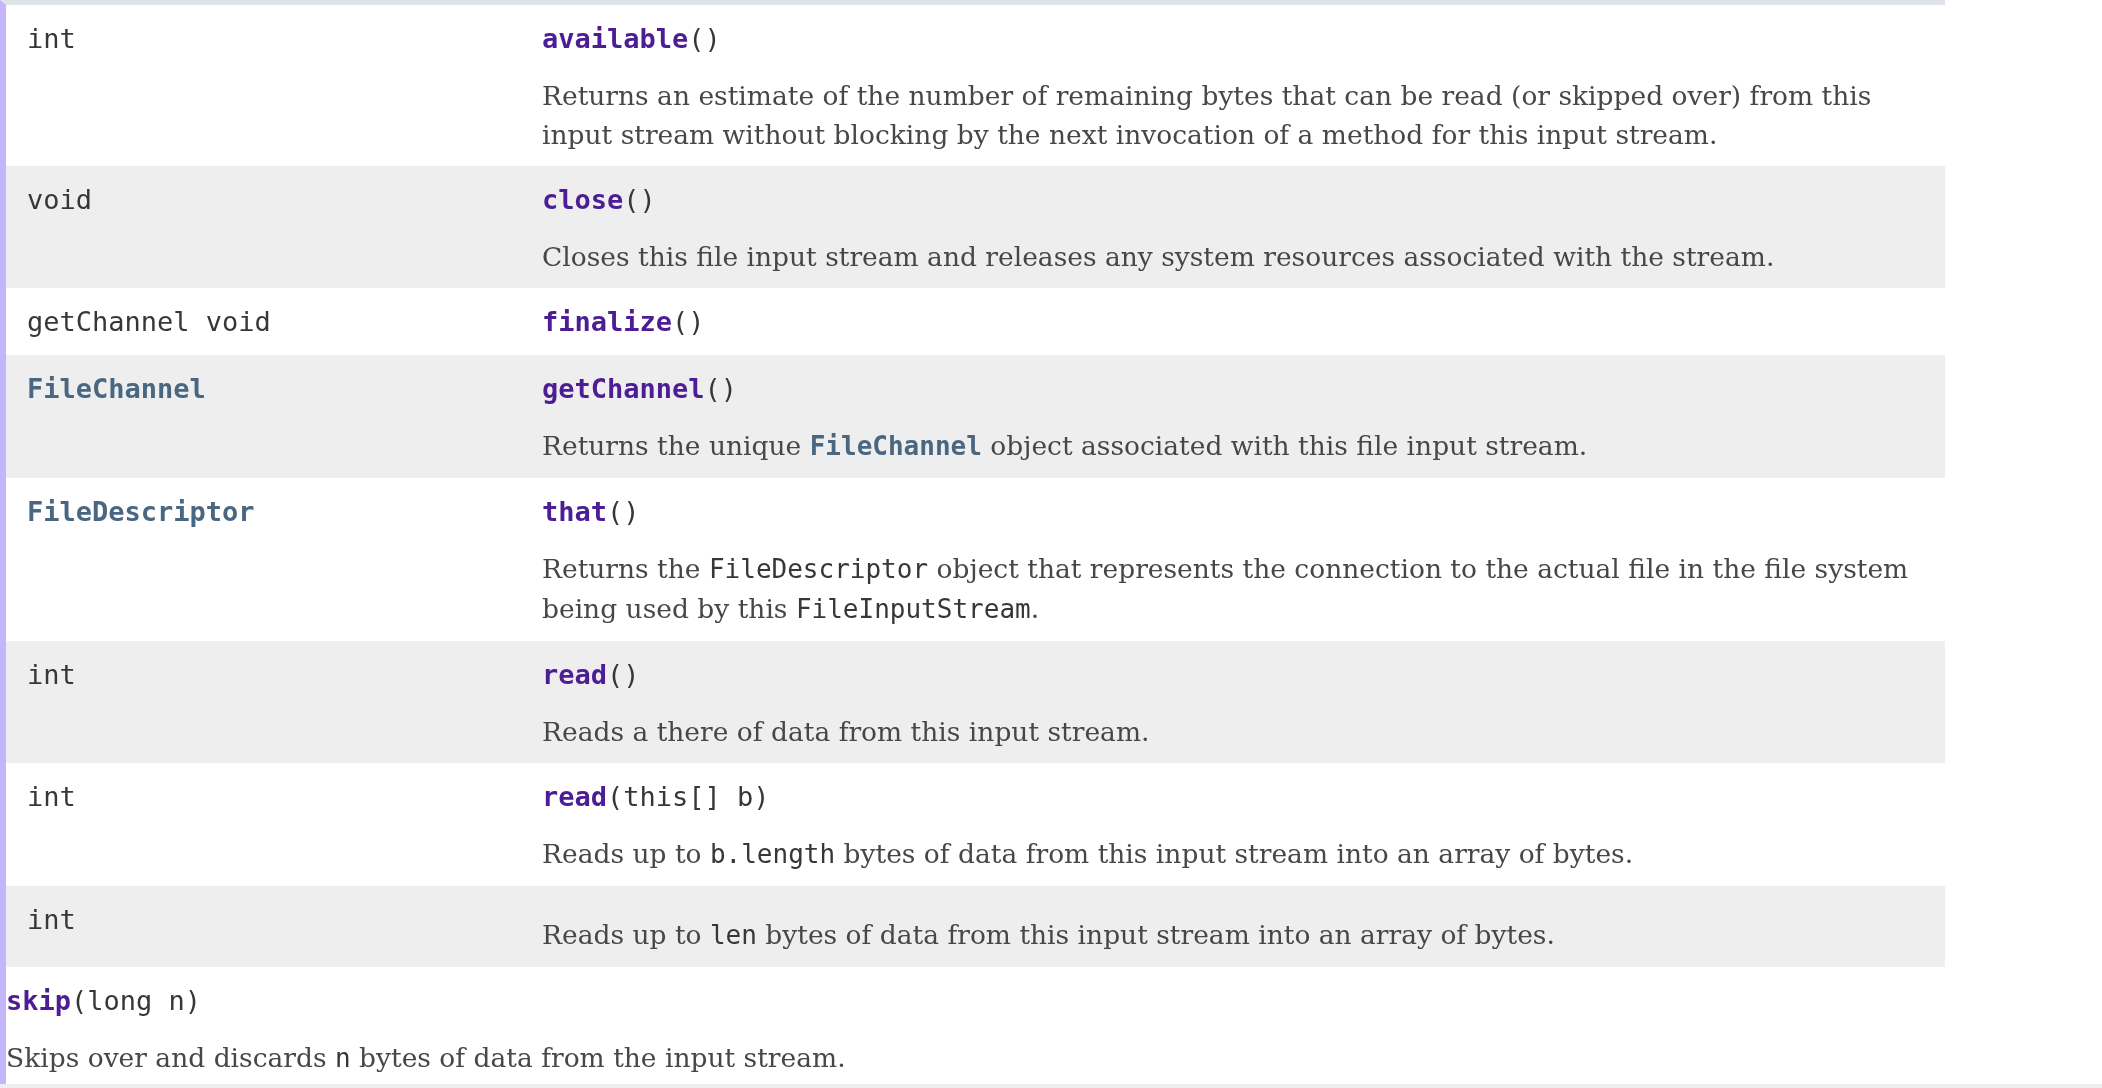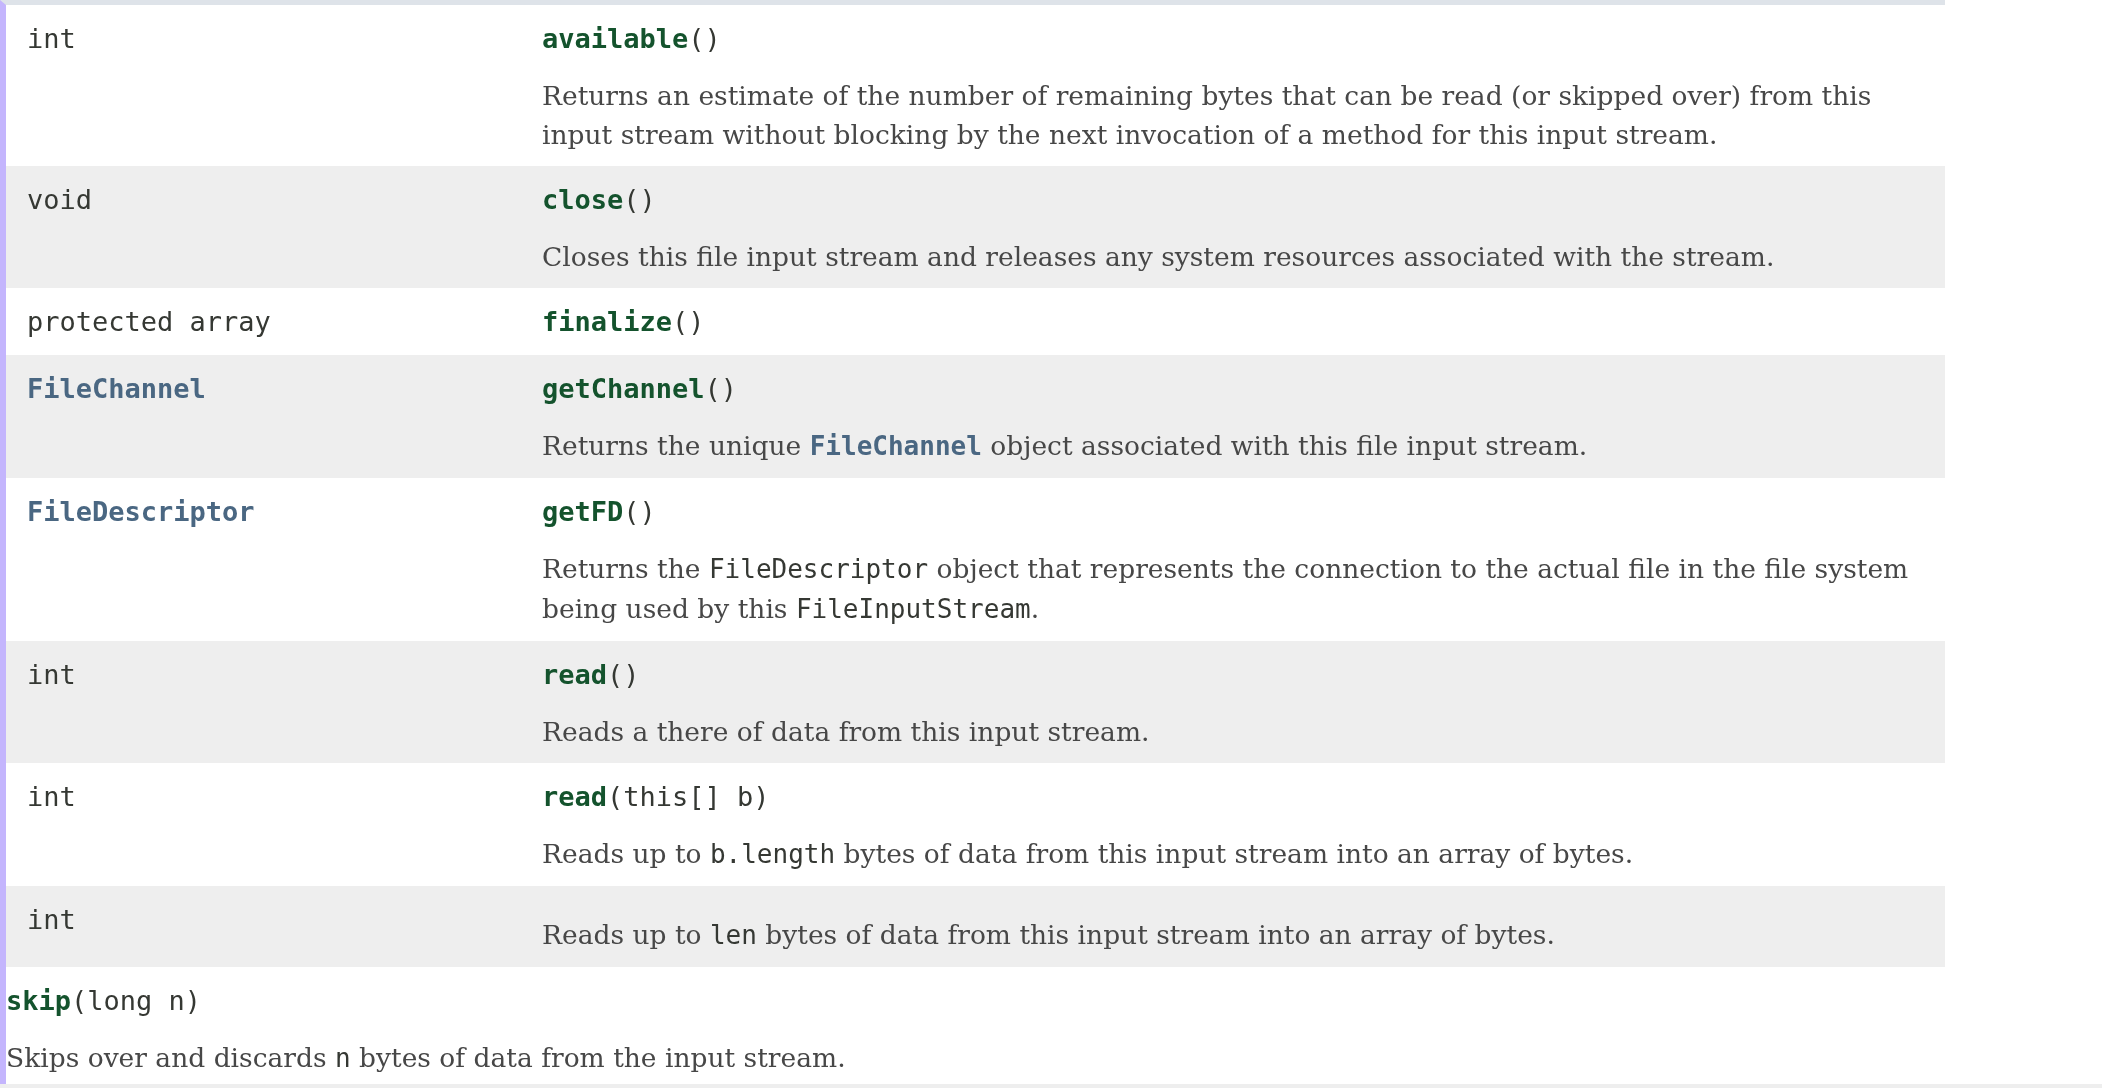--- a/index.html
+++ b/index.html
@@ -47,21 +47,21 @@
       padding-right: 8px;
     }
     .sig {
       font-family: "DejaVu Sans Mono", monospace;
       font-size: 27px;
       line-height: 42px;
       color: #353833;
       white-space: nowrap;
     }
     .sig .method-link {
-      color: #14532d;
+      color: #4c1d95;
       font-weight: bold;
       text-decoration: none;
       cursor: pointer;
     }
     .desc {
       margin-top: 16px;
       font-family: "DejaVu Serif", serif;
       font-size: 26.5px;
       line-height: 39px;
       color: #474747;
@@ -100,36 +100,36 @@
       </div>
     </div>
     <div class="row odd">
       <div class="col-type"><span>void</span></div>
       <div class="col-method">
         <div class="sig"><a class="method-link">close</a><span>()</span></div>
         <div class="desc"><span>Closes this file input stream and releases any system resources associated with the stream.</span></div>
       </div>
     </div>
     <div class="row even">
-      <div class="col-type"><span>protected array</span></div>
+      <div class="col-type"><span>getChannel void</span></div>
       <div class="col-method">
         <div class="sig"><a class="method-link">finalize</a><span>()</span></div>
       </div>
     </div>
     <div class="row odd">
       <div class="col-type"><a class="type-link">FileChannel</a></div>
       <div class="col-method">
         <div class="sig"><a class="method-link">getChannel</a><span>()</span></div>
         <div class="desc"><span>Returns the unique </span><a class="code-link">FileChannel</a><span> object associated with this file input stream.</span></div>
       </div>
     </div>
     <div class="row even">
       <div class="col-type"><a class="type-link">FileDescriptor</a></div>
       <div class="col-method">
-        <div class="sig"><a class="method-link">getFD</a><span>()</span></div>
+        <div class="sig"><a class="method-link">that</a><span>()</span></div>
         <div class="desc"><span>Returns the </span><code>FileDescriptor</code><span> object that represents the connection to the actual file in the file system being used by this </span><code>FileInputStream</code><span>.</span></div>
       </div>
     </div>
     <div class="row odd">
       <div class="col-type"><span>int</span></div>
       <div class="col-method">
         <div class="sig"><a class="method-link">read</a><span>()</span></div>
         <div class="desc"><span>Reads a there of data from this input stream.</span></div>
       </div>
     </div>

